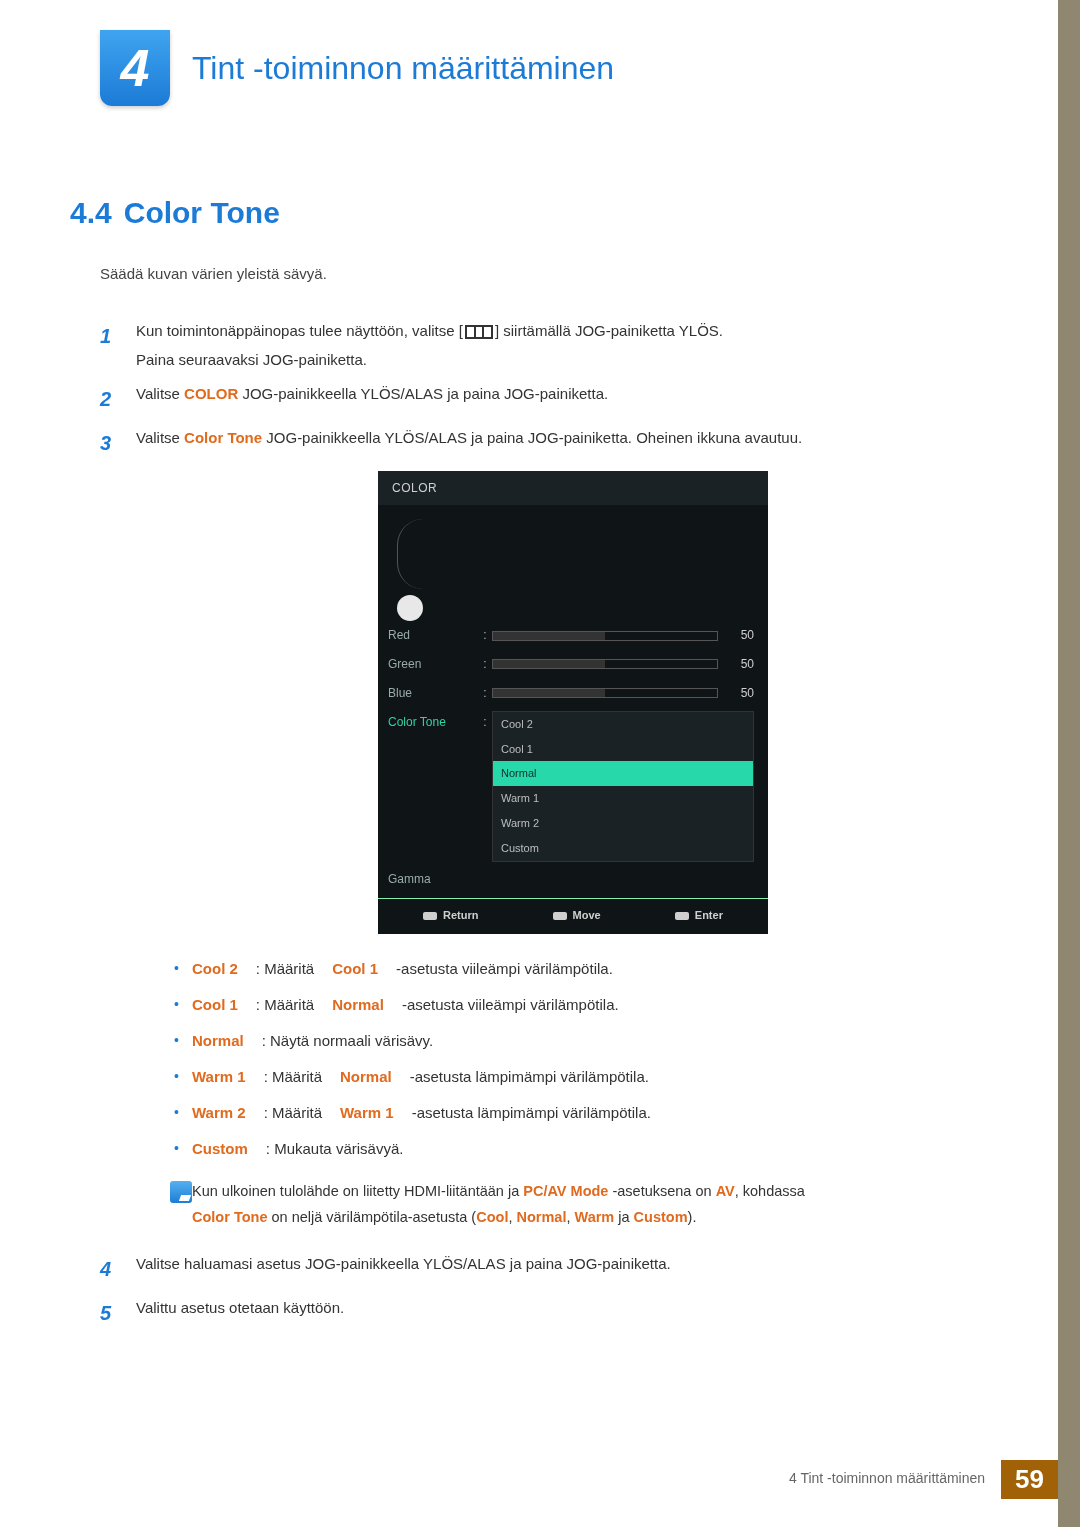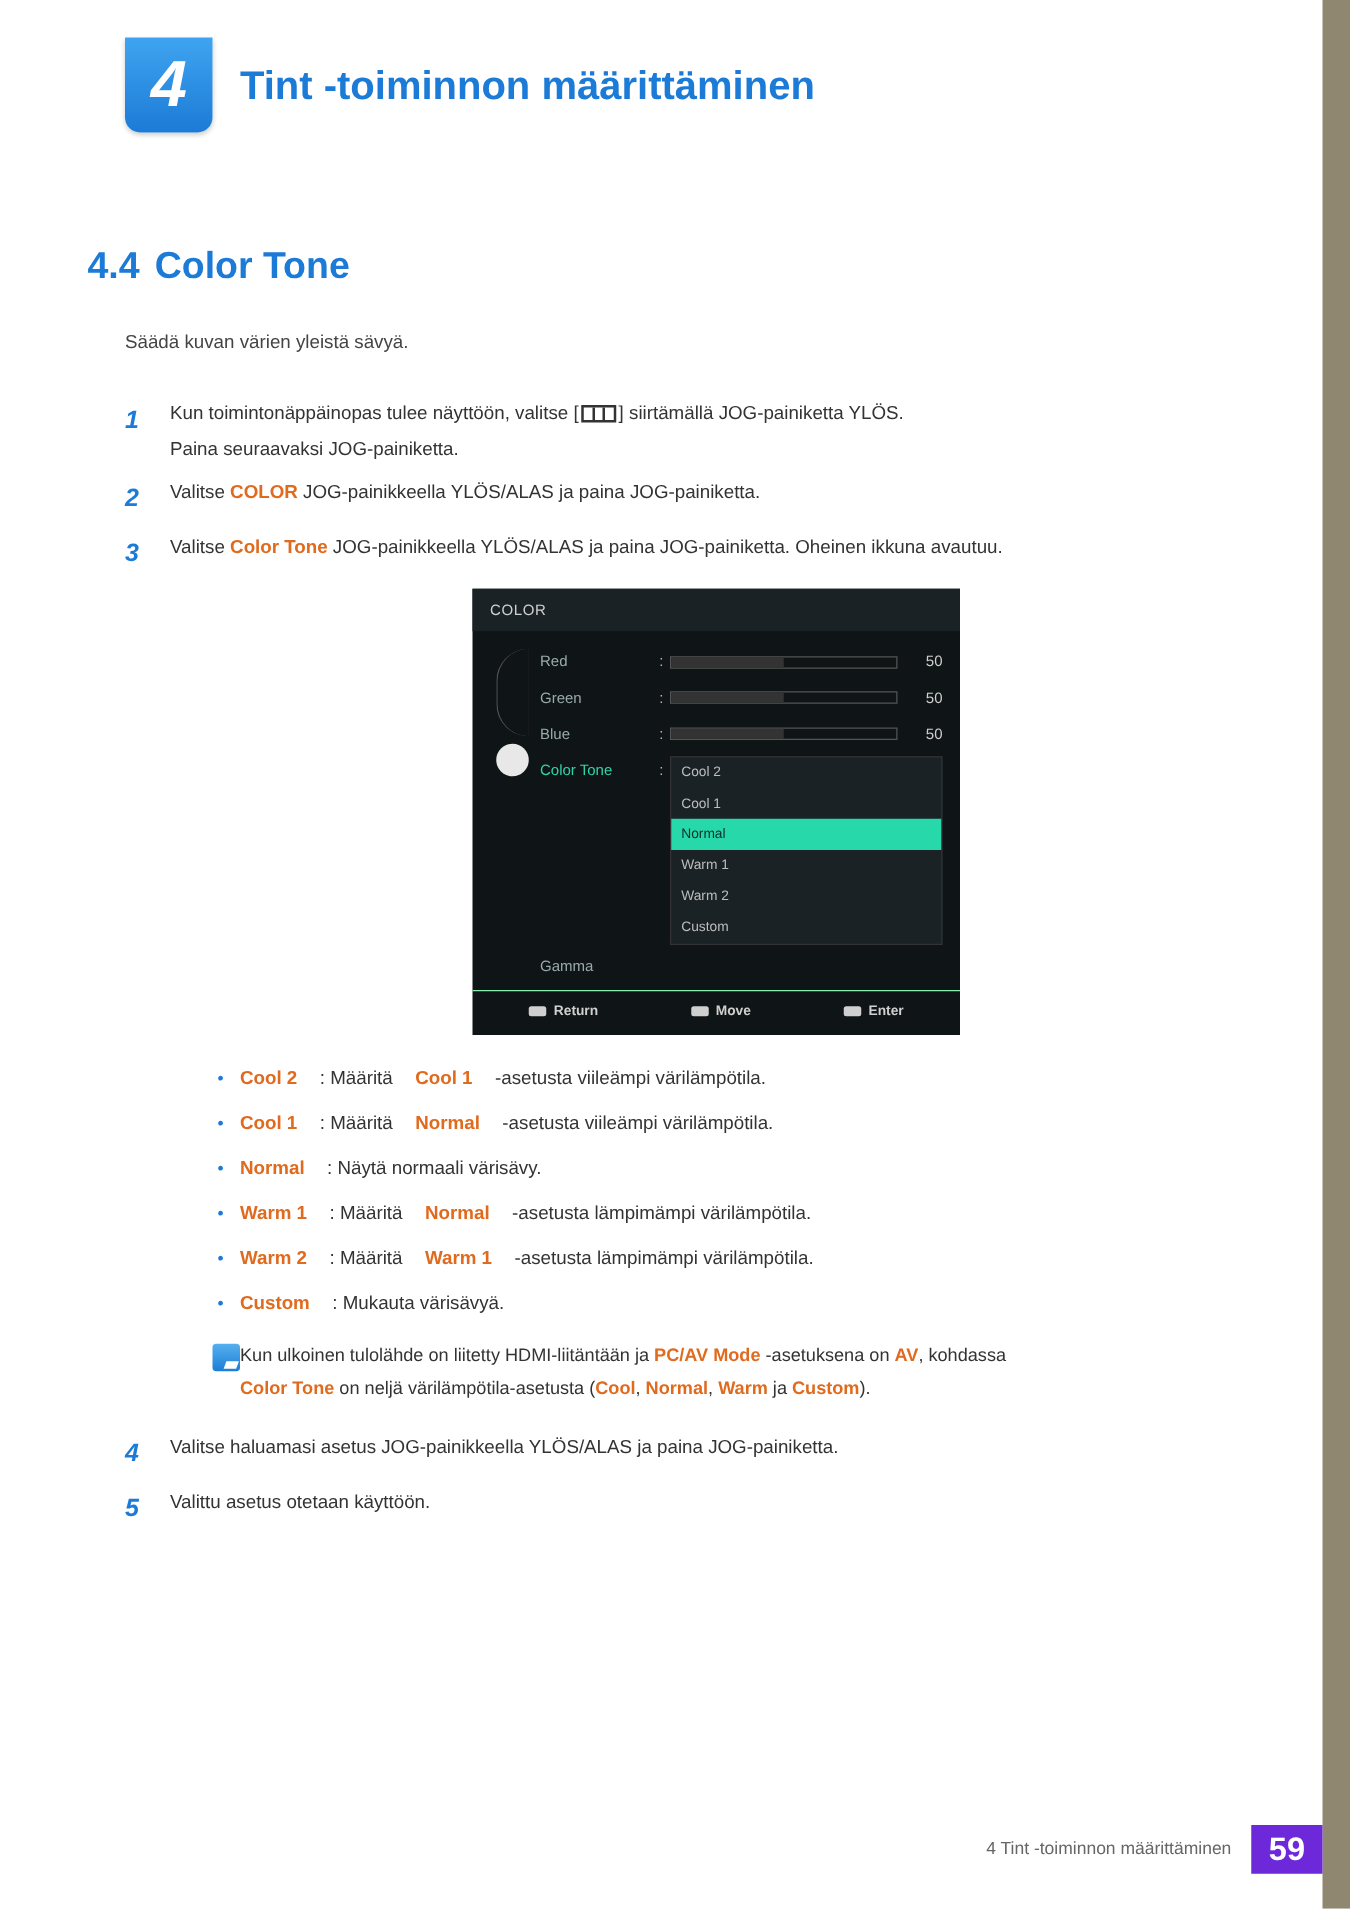--- a/index.html
+++ b/index.html
@@ -35,21 +35,21 @@
     font-weight: bold;
     display: flex;
     align-items: center;
     justify-content: center;
     font-style: italic;
     box-shadow: 0 2px 4px rgba(0,0,0,.2);
   }
   .chapter-title {
     color: #1c7bd6;
     font-size: 32px;
-    font-weight: bold;
+    font-weight: normal;
   }
   .sec-head {
     display: flex;
     gap: 12px;
     color: #1c7bd6;
     font-size: 30px;
     font-weight: bold;
     margin: 0 0 35px -30px;
   }
   .intro {
@@ -107,20 +107,21 @@
   .osd-title {
     background: #1a2226;
     color: #d0d0d0;
     padding: 6px 14px;
     font-size: 12px;
     letter-spacing: .5px;
   }
   .osd-body {
     display: flex;
     padding: 10px 14px 4px 10px;
+    flex-direction: column;
   }
   .osd-icon-col {
     width: 44px;
     display: flex;
     flex-direction: column;
     align-items: center;
     padding-top: 4px;
   }
   .osd-arc {
     width: 26px; height: 70px;
@@ -222,21 +223,21 @@
     bottom: 28px; right: 22px;
     display: flex;
     align-items: stretch;
     font-size: 14px;
   }
   .footer-text {
     color: #666;
     padding: 10px 16px;
   }
   .footer-page {
-    background: #6d28d9;
+    background: #a16207;
     color: #fff;
     font-size: 26px;
     font-weight: bold;
     padding: 4px 14px;
     display:flex; align-items:center;
   }
 </style>
 </head>
 <body>
 

